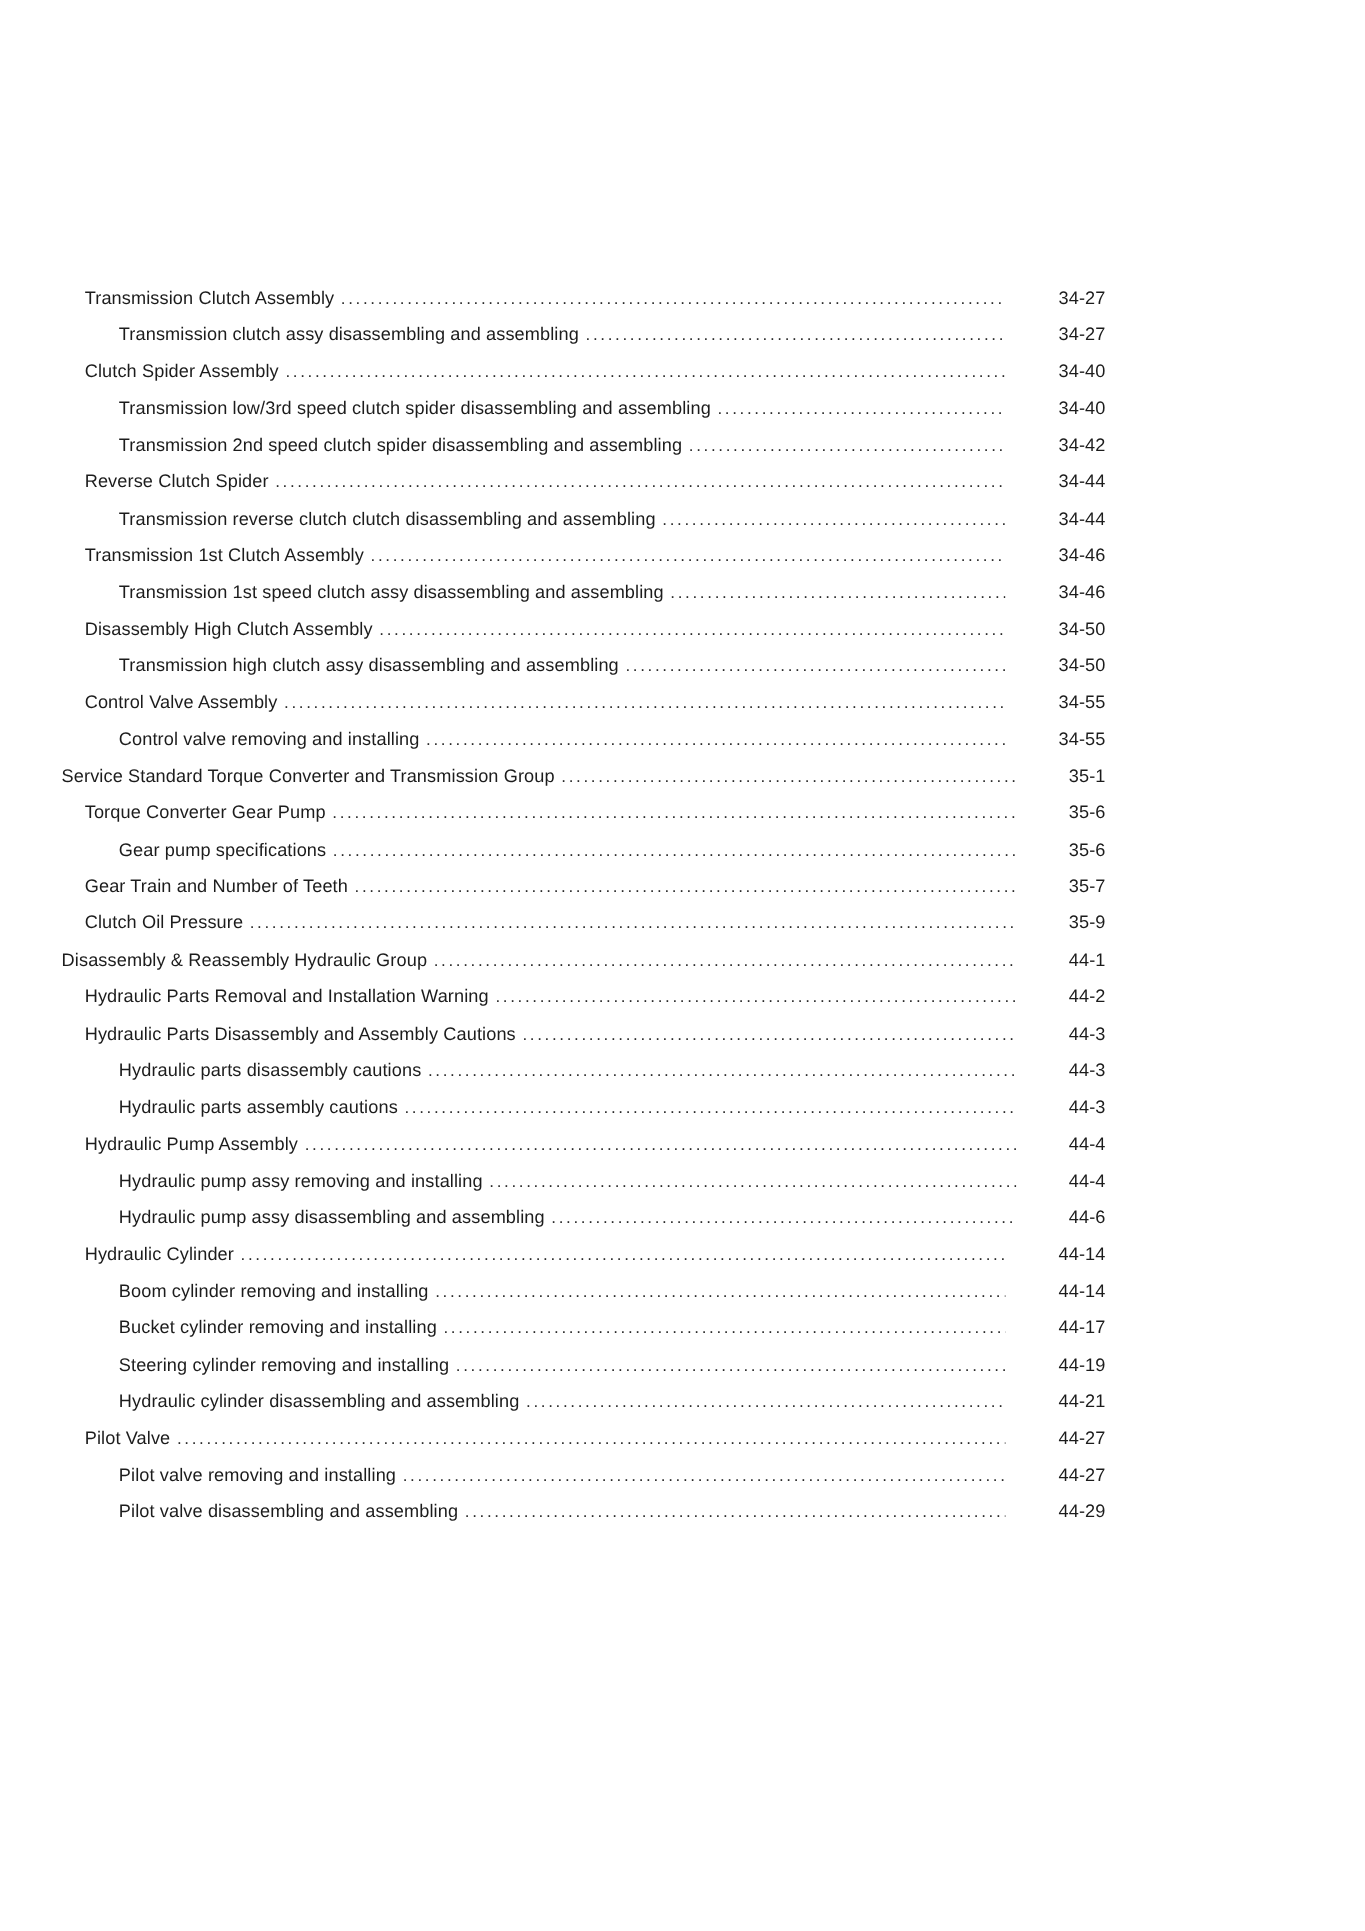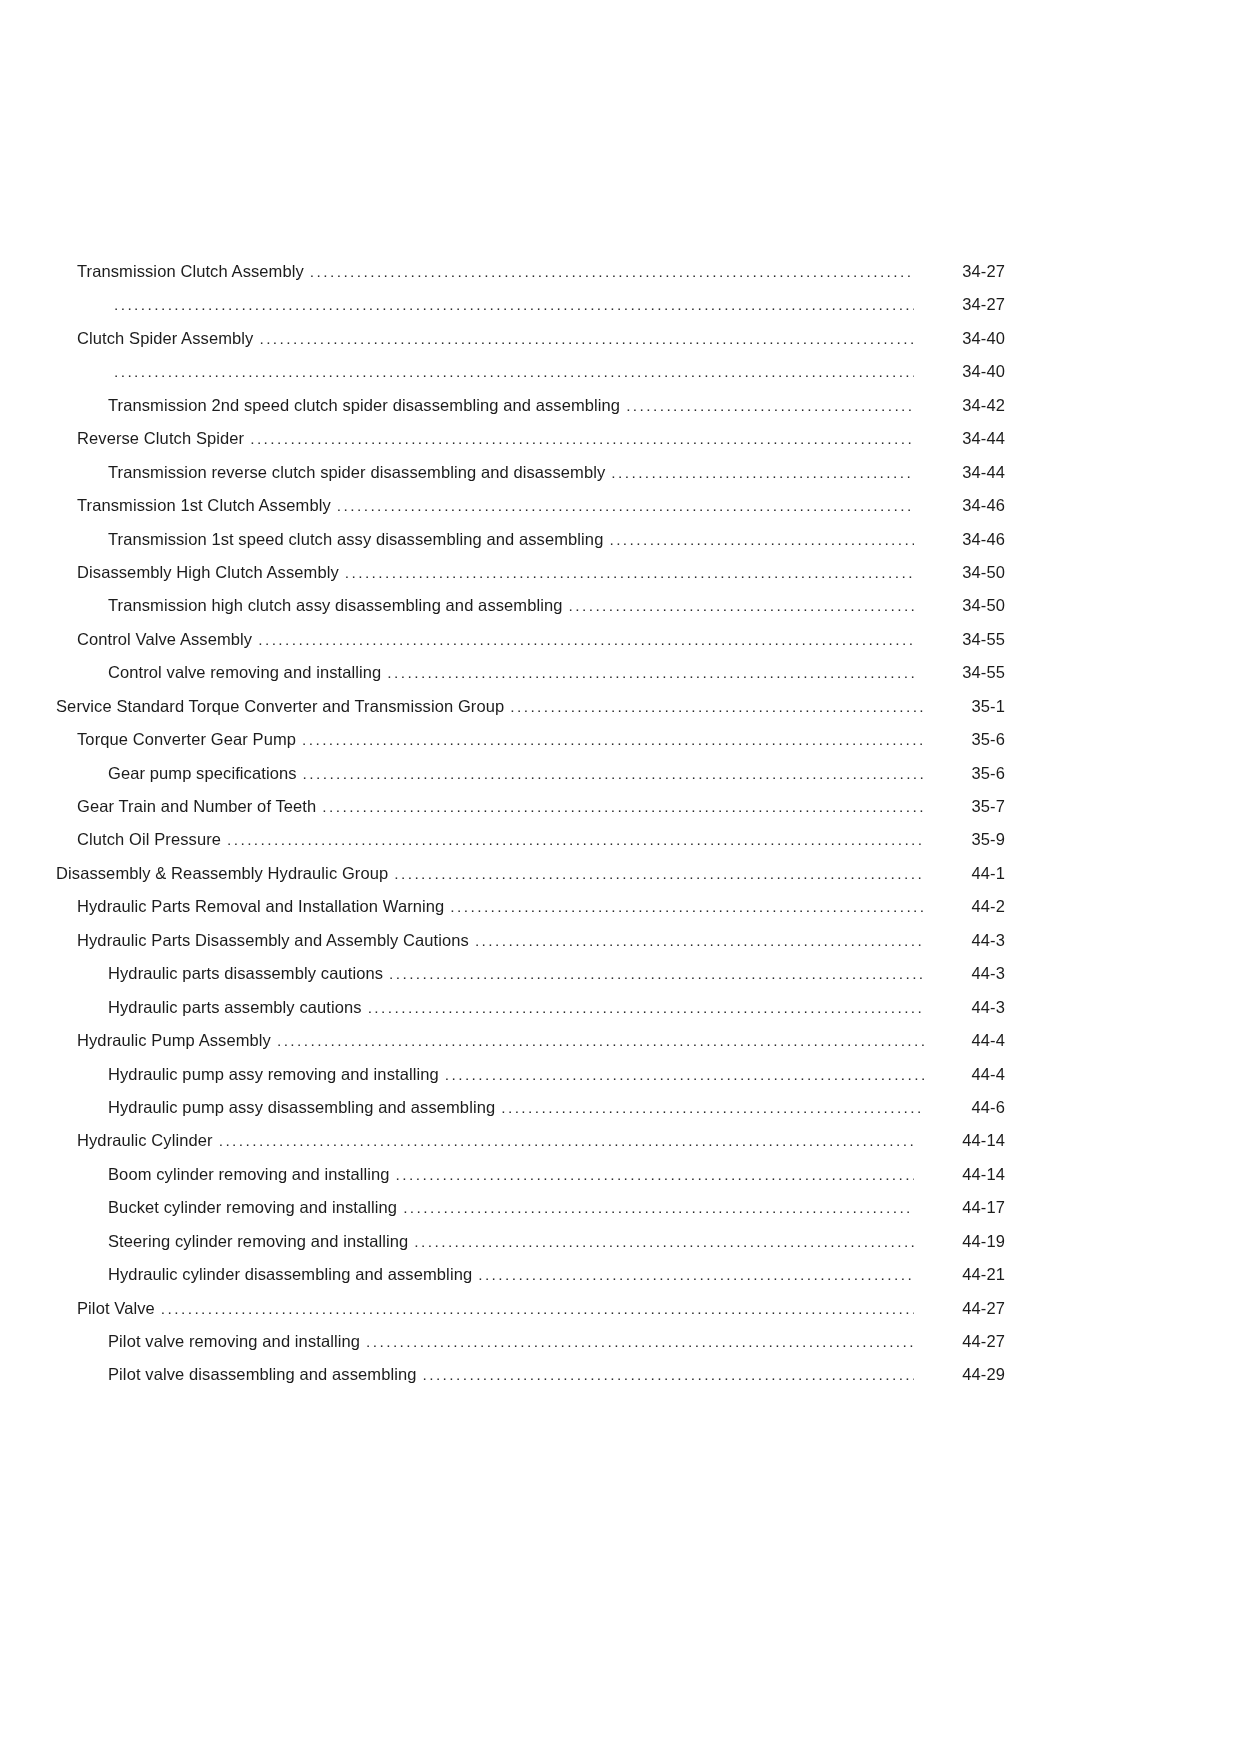--- a/index.html
+++ b/index.html
@@ -65,44 +65,46 @@
 <body>
 
 <div class="page">
   <div class="toc" id="toc">
       <div class="toc-row lv1">
         <span class="toc-label">Transmission Clutch Assembly</span>
         <span class="toc-leader"></span>
         <span class="toc-page">34-27</span>
       </div>
       <div class="toc-row lv2">
+        <span class="toc-label">Transmission clutch assy disassembling and assembling</span>
         <span class="toc-leader"></span>
         <span class="toc-page">34-27</span>
       </div>
       <div class="toc-row lv1">
         <span class="toc-label">Clutch Spider Assembly</span>
         <span class="toc-leader"></span>
         <span class="toc-page">34-40</span>
       </div>
       <div class="toc-row lv2">
+        <span class="toc-label">Transmission low/3rd speed clutch spider disassembling and assembling</span>
         <span class="toc-leader"></span>
         <span class="toc-page">34-40</span>
       </div>
       <div class="toc-row lv2">
         <span class="toc-label">Transmission 2nd speed clutch spider disassembling and assembling</span>
         <span class="toc-leader"></span>
         <span class="toc-page">34-42</span>
       </div>
       <div class="toc-row lv1">
         <span class="toc-label">Reverse Clutch Spider</span>
         <span class="toc-leader"></span>
         <span class="toc-page">34-44</span>
       </div>
       <div class="toc-row lv2">
-        <span class="toc-label">Transmission reverse clutch spider disassembling and disassembly</span>
+        <span class="toc-label">Transmission reverse clutch clutch disassembling and assembling</span>
         <span class="toc-leader"></span>
         <span class="toc-page">34-44</span>
       </div>
       <div class="toc-row lv1">
         <span class="toc-label">Transmission 1st Clutch Assembly</span>
         <span class="toc-leader"></span>
         <span class="toc-page">34-46</span>
       </div>
       <div class="toc-row lv2">
         <span class="toc-label">Transmission 1st speed clutch assy disassembling and assembling</span>

